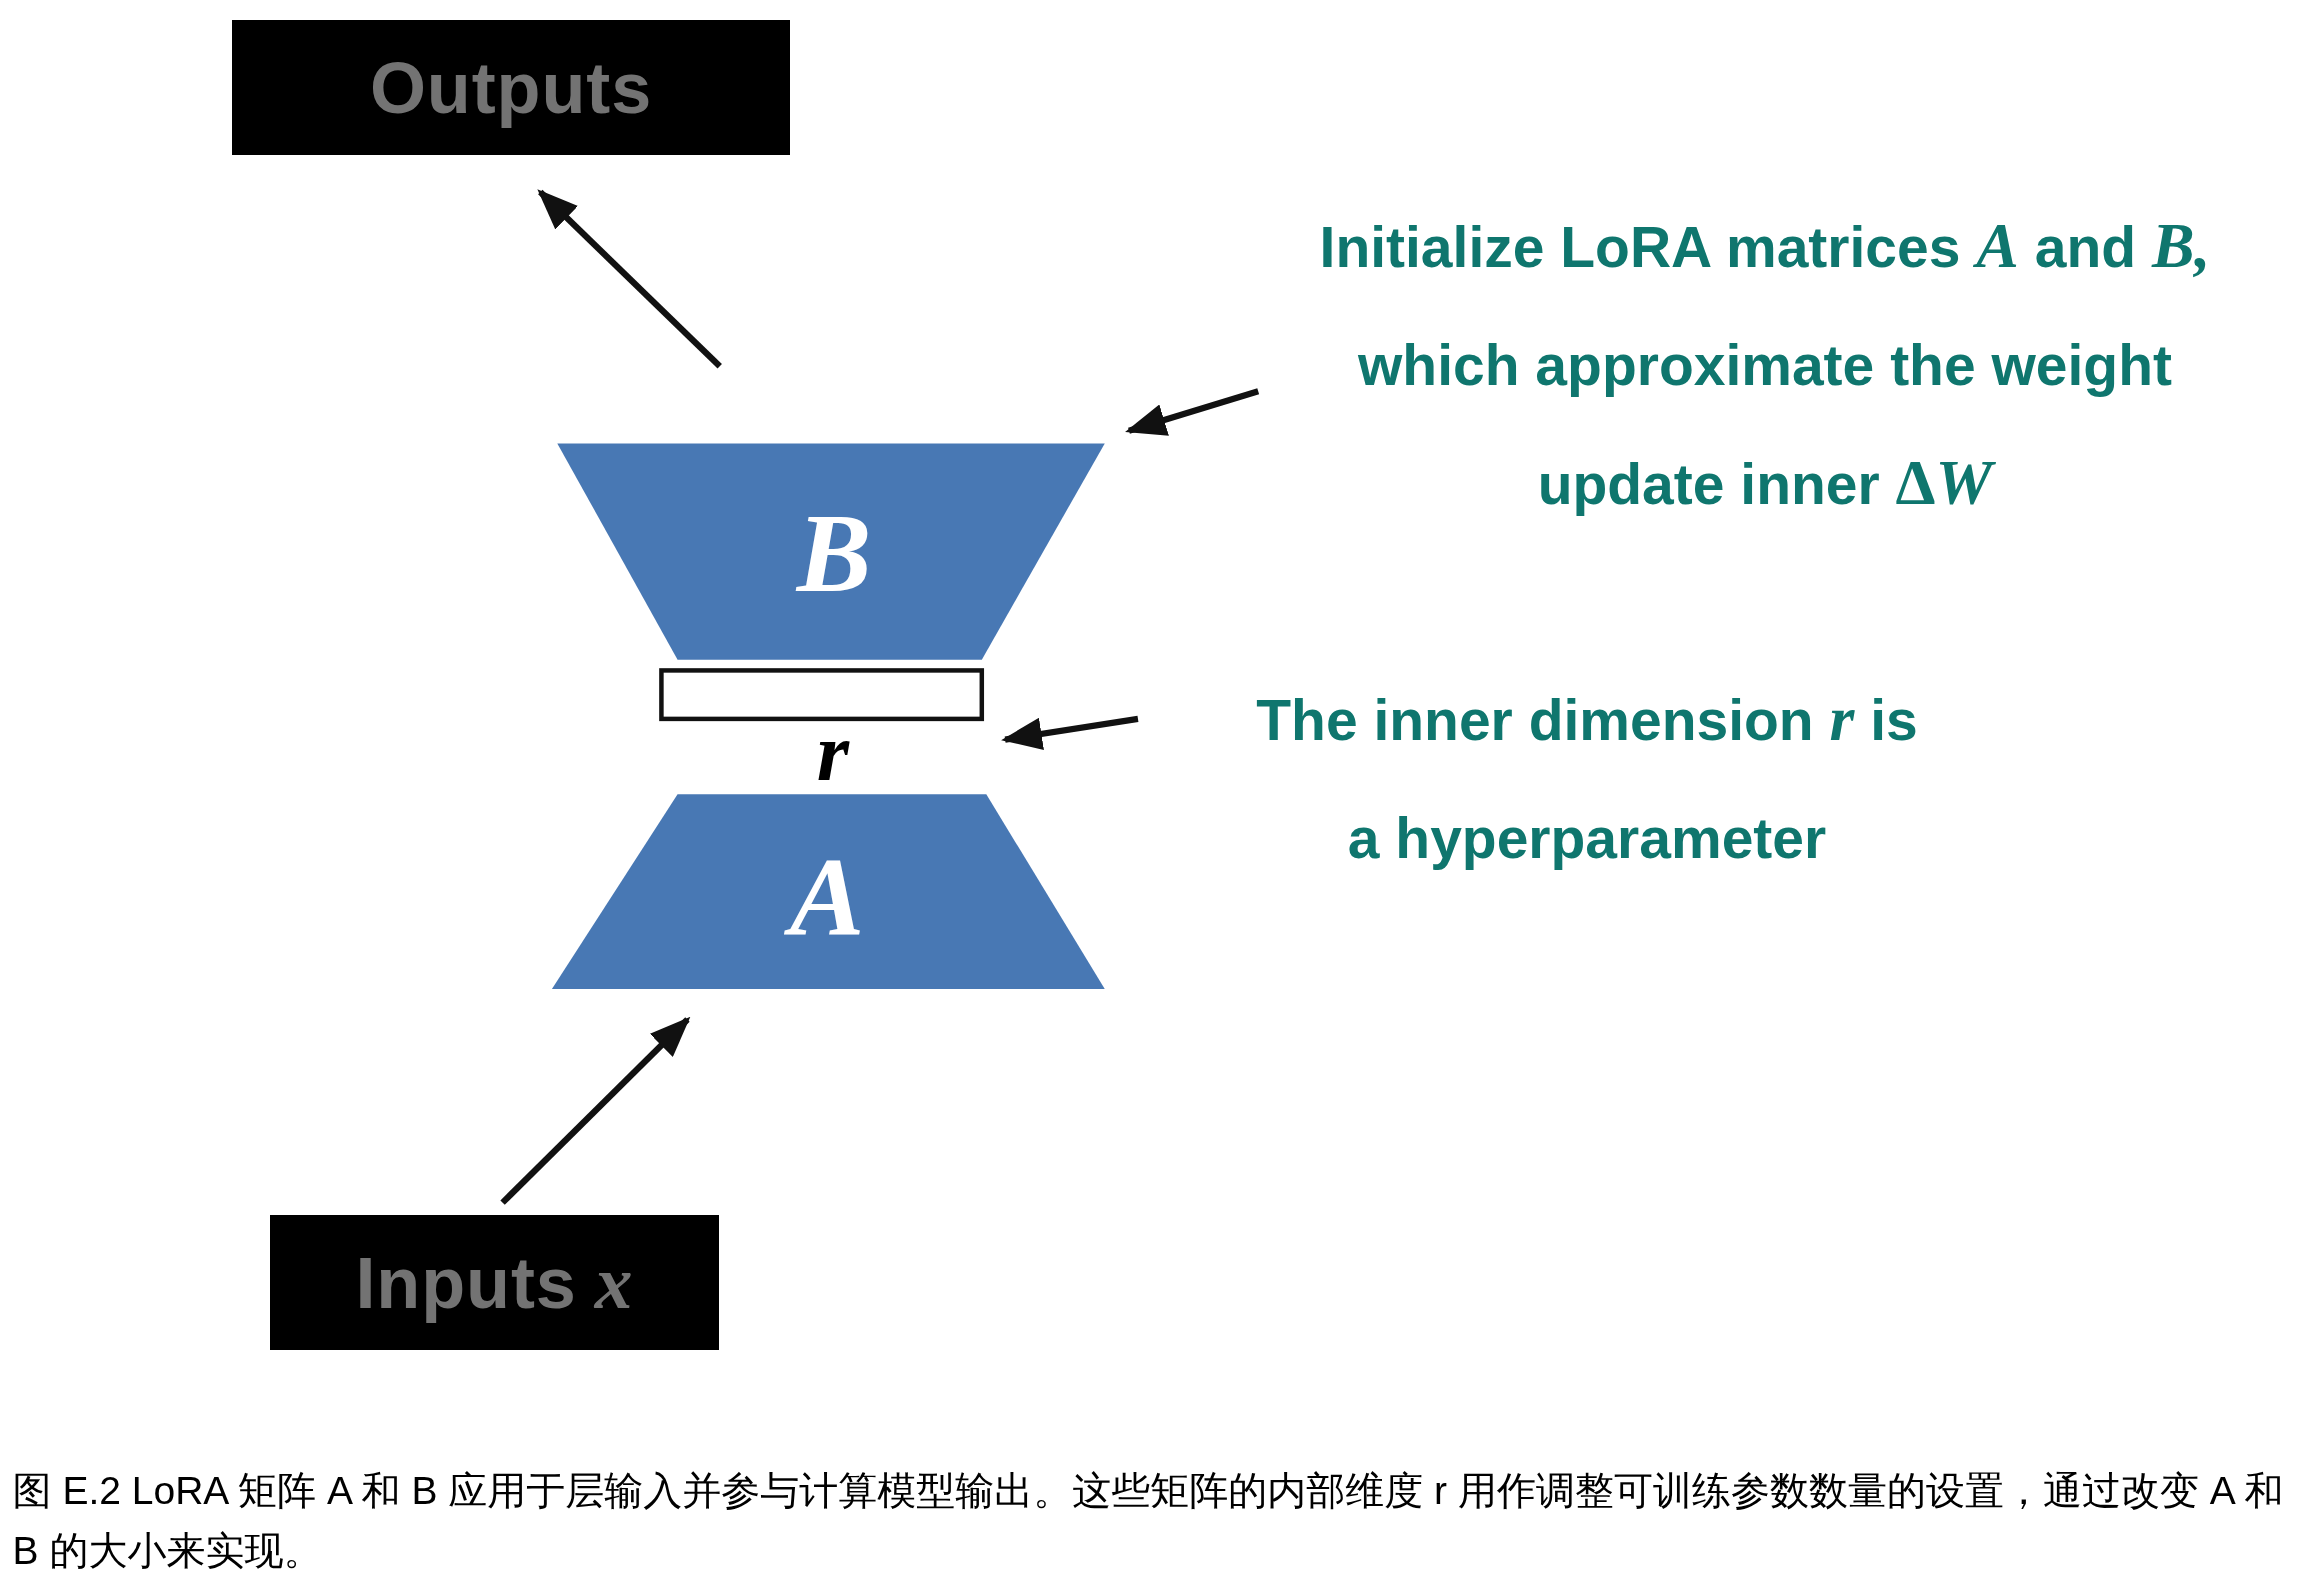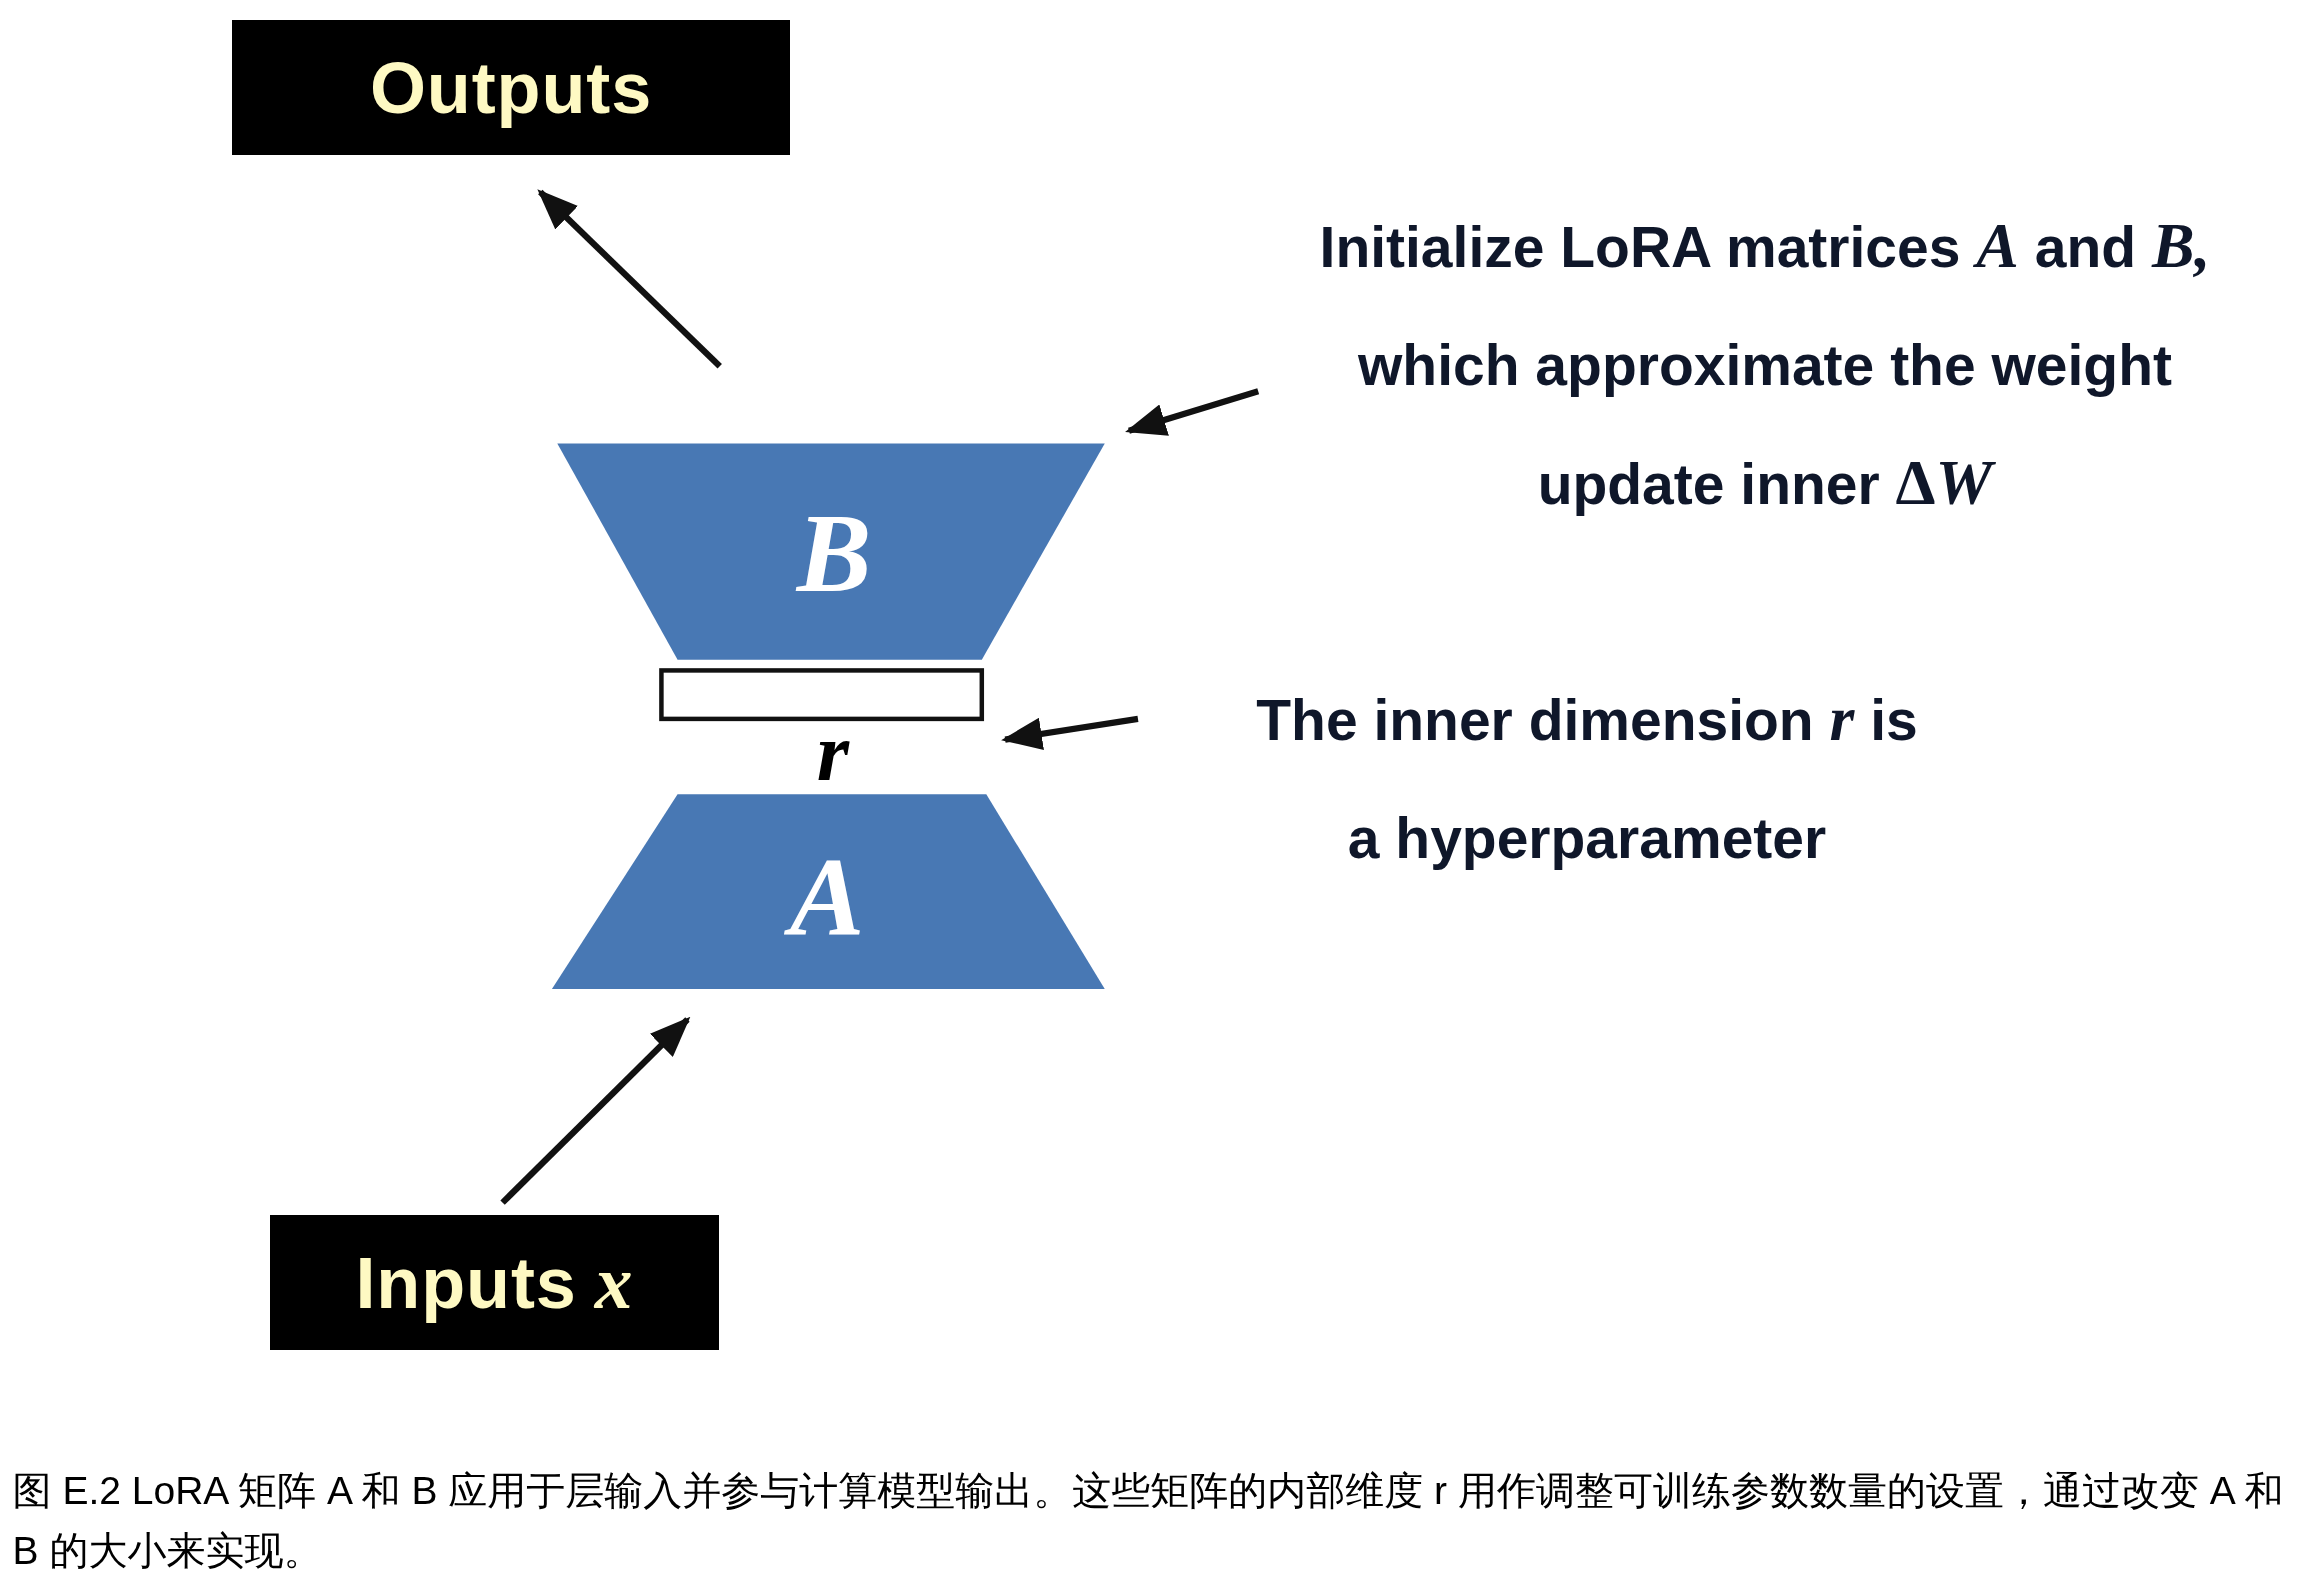--- a/index.html
+++ b/index.html
@@ -11,21 +11,21 @@
     background: #ffffff;
     overflow: hidden;
     font-family: "Liberation Sans", sans-serif;
     color: #000;
   }
   .layer { position: absolute; left: 0; top: 0; }
 
   .black-box {
     position: absolute;
     background: #000;
-    color: #fef9c3;
+    color: #737373;
     display: flex;
     align-items: center;
     justify-content: center;
     font-size: 72px;
     font-weight: 600;
     letter-spacing: 0.9px;
   }
   .outputs-box { left: 232px; top: 20px;   width: 558px; height: 135px; }
   .inputs-box  { left: 270px; top: 1215px; width: 449px; height: 135px; }
   .box-var {
@@ -59,21 +59,21 @@
     color: #000;
     line-height: 1;
   }
 
   .ann {
     position: absolute;
     text-align: center;
     font-weight: bold;
     font-size: 57px;
     line-height: 118px;
-    color: #0f172a;
+    color: #0f766e;
   }
   .ann-init  { left: 1229px; top: 187px; width: 1072px; }
   .ann-inner { left: 1174px; top: 660px; width: 826px; }
   .math {
     font-family: "Liberation Serif", serif;
     font-style: italic;
     font-size: 1.12em;
   }
   .math-up {
     font-family: "Liberation Serif", serif;

